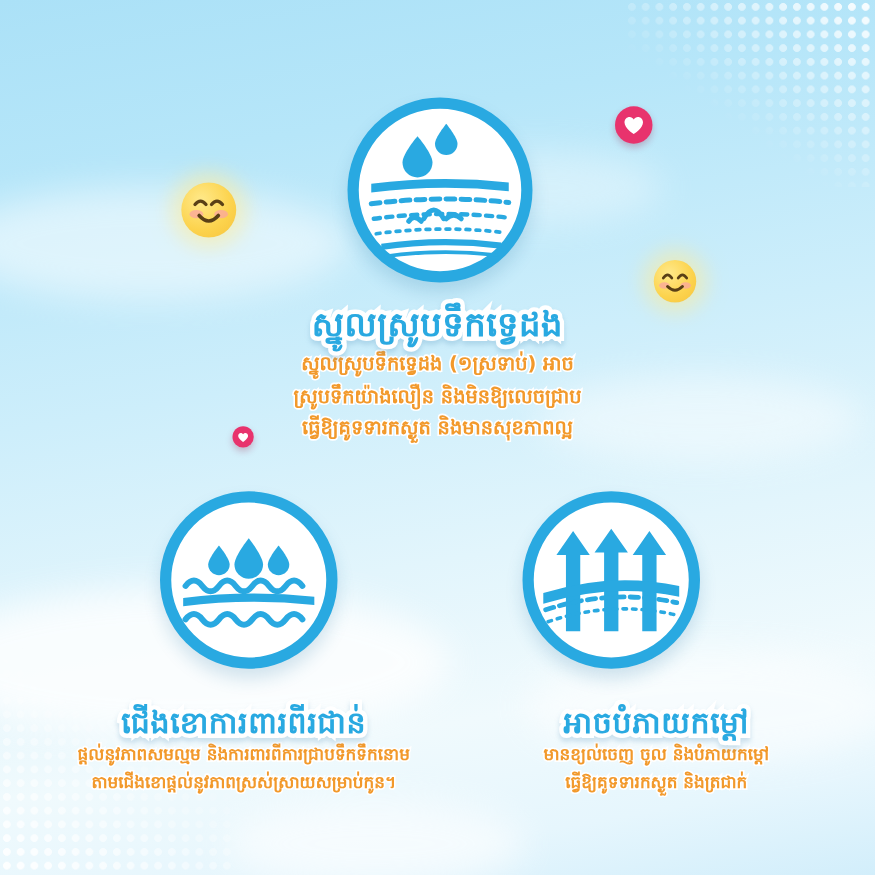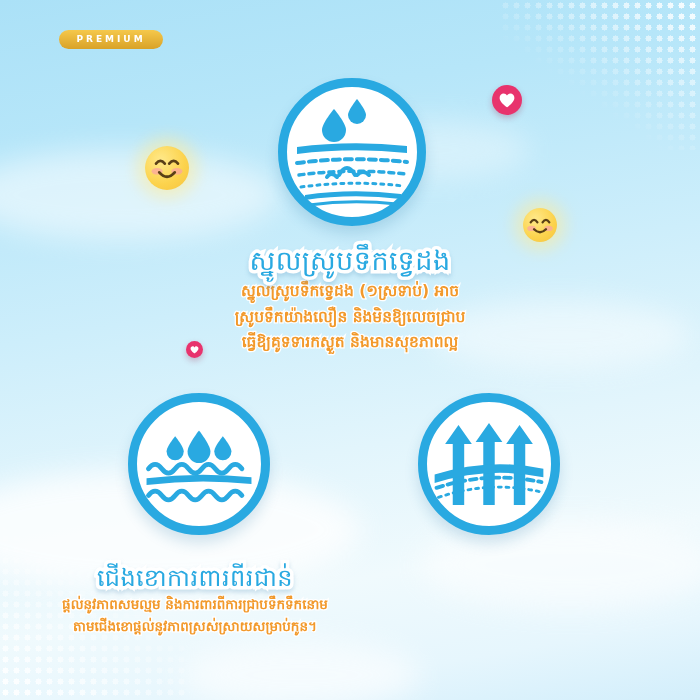--- a/index.html
+++ b/index.html
@@ -49,21 +49,21 @@
     border:9px solid #29a9e1;box-sizing:border-box;
     box-shadow:0 8px 14px rgba(30,110,160,.18);}
   #circle-top{left:278px;top:78px;width:148px;height:148px;}
   #circle-left{left:128px;top:393px;width:142px;height:142px;}
   #circle-right{left:418px;top:393px;width:142px;height:142px;}
   .circle svg{display:block;width:100%;height:100%;}
 
   
   .block{position:absolute;text-align:center;}
   .khm-head{
-    font-size:27px;font-weight:normal;color:#29a9e1;line-height:1.35;
+    font-size:27px;font-weight:bold;color:#29a9e1;line-height:1.35;
     -webkit-text-stroke:7px #ffffff;paint-order:stroke fill;
     letter-spacing:.5px;
     text-shadow:0 3px 0 rgba(160,205,230,.0);
   }
   .khm-head-wrap{filter:drop-shadow(0 3px 2px rgba(90,150,190,.28));}
   .khm-body{font-size:15.5px;color:#f2992b;line-height:1.62;font-weight:bold;
     -webkit-text-stroke:2.5px #ffffff;paint-order:stroke fill;}
 
   #block-top{left:150px;top:243px;width:400px;}
   #block-left{left:20px;top:562px;width:350px;}
@@ -93,21 +93,20 @@
   <div class="cloud c6"></div>
   <div class="cloud c2"></div>
   <div class="cloud c3"></div>
   <div class="cloud c4"></div>
   <div class="cloud c5"></div>
 
   <div class="halftone tr"></div>
   <div class="halftone bl"></div>
 
   <div id="logo">
-    <div class="logo-badge">PREMIUM</div>
   </div>
 
   <div class="circle" id="circle-top">
     <svg viewBox="0 0 130 130">
       <g fill="#29a9e1">
         <path d="M47 22c0 0 -12 14 -12 21a12 12 0 0 0 24 0c0-7 -12-21 -12-21z"></path>
         <path d="M70 12c0 0 -9 11 -9 16a9 9 0 0 0 18 0c0-5 -9-16 -9-16z"></path>
       </g>
       <g stroke="#29a9e1" fill="none" stroke-linecap="round">
         <path d="M10 60 Q65 53 120 59 L120 66 Q65 60 10 67 Z" fill="#29a9e1" stroke="none"></path>
@@ -163,20 +162,27 @@
   </div>
 
   <div class="block" id="block-left">
     <div class="khm-head-wrap">
       <div class="khm-head">ជើងខោការពារពីរជាន់</div>
     </div>
     <div class="khm-body">ផ្តល់នូវភាពសមល្មម និងការពារពីការជ្រាបទឹកទឹកនោម</div>
     <div class="khm-body">តាមជើងខោផ្តល់នូវភាពស្រស់ស្រាយសម្រាប់កូន។</div>
   </div>
 
+  <div class="block" id="block-right">
+    <div class="khm-head-wrap">
+      <div class="khm-head">អាចបំភាយកម្ដៅ</div>
+    </div>
+    <div class="khm-body">មានខ្យល់ចេញ ចូល និងបំភាយកម្ដៅ</div>
+    <div class="khm-body">ធ្វើឱ្យគូទទារកស្ងួត និងត្រជាក់</div>
+  </div>
 
   <div class="deco smiley" id="smiley-1">
     <svg viewBox="0 0 40 40">
       <ellipse cx="11" cy="23" rx="5" ry="3" fill="#fba5a0" opacity=".75"></ellipse>
       <ellipse cx="29" cy="23" rx="5" ry="3" fill="#fba5a0" opacity=".75"></ellipse>
       <path d="M10 16 q4 -5 8 0" stroke="#5a4016" stroke-width="2.4" fill="none" stroke-linecap="round"></path>
       <path d="M22 16 q4 -5 8 0" stroke="#5a4016" stroke-width="2.4" fill="none" stroke-linecap="round"></path>
       <path d="M13 24 q7 8 14 0" stroke="#5a4016" stroke-width="2.6" fill="none" stroke-linecap="round"></path>
     </svg>
   </div>

